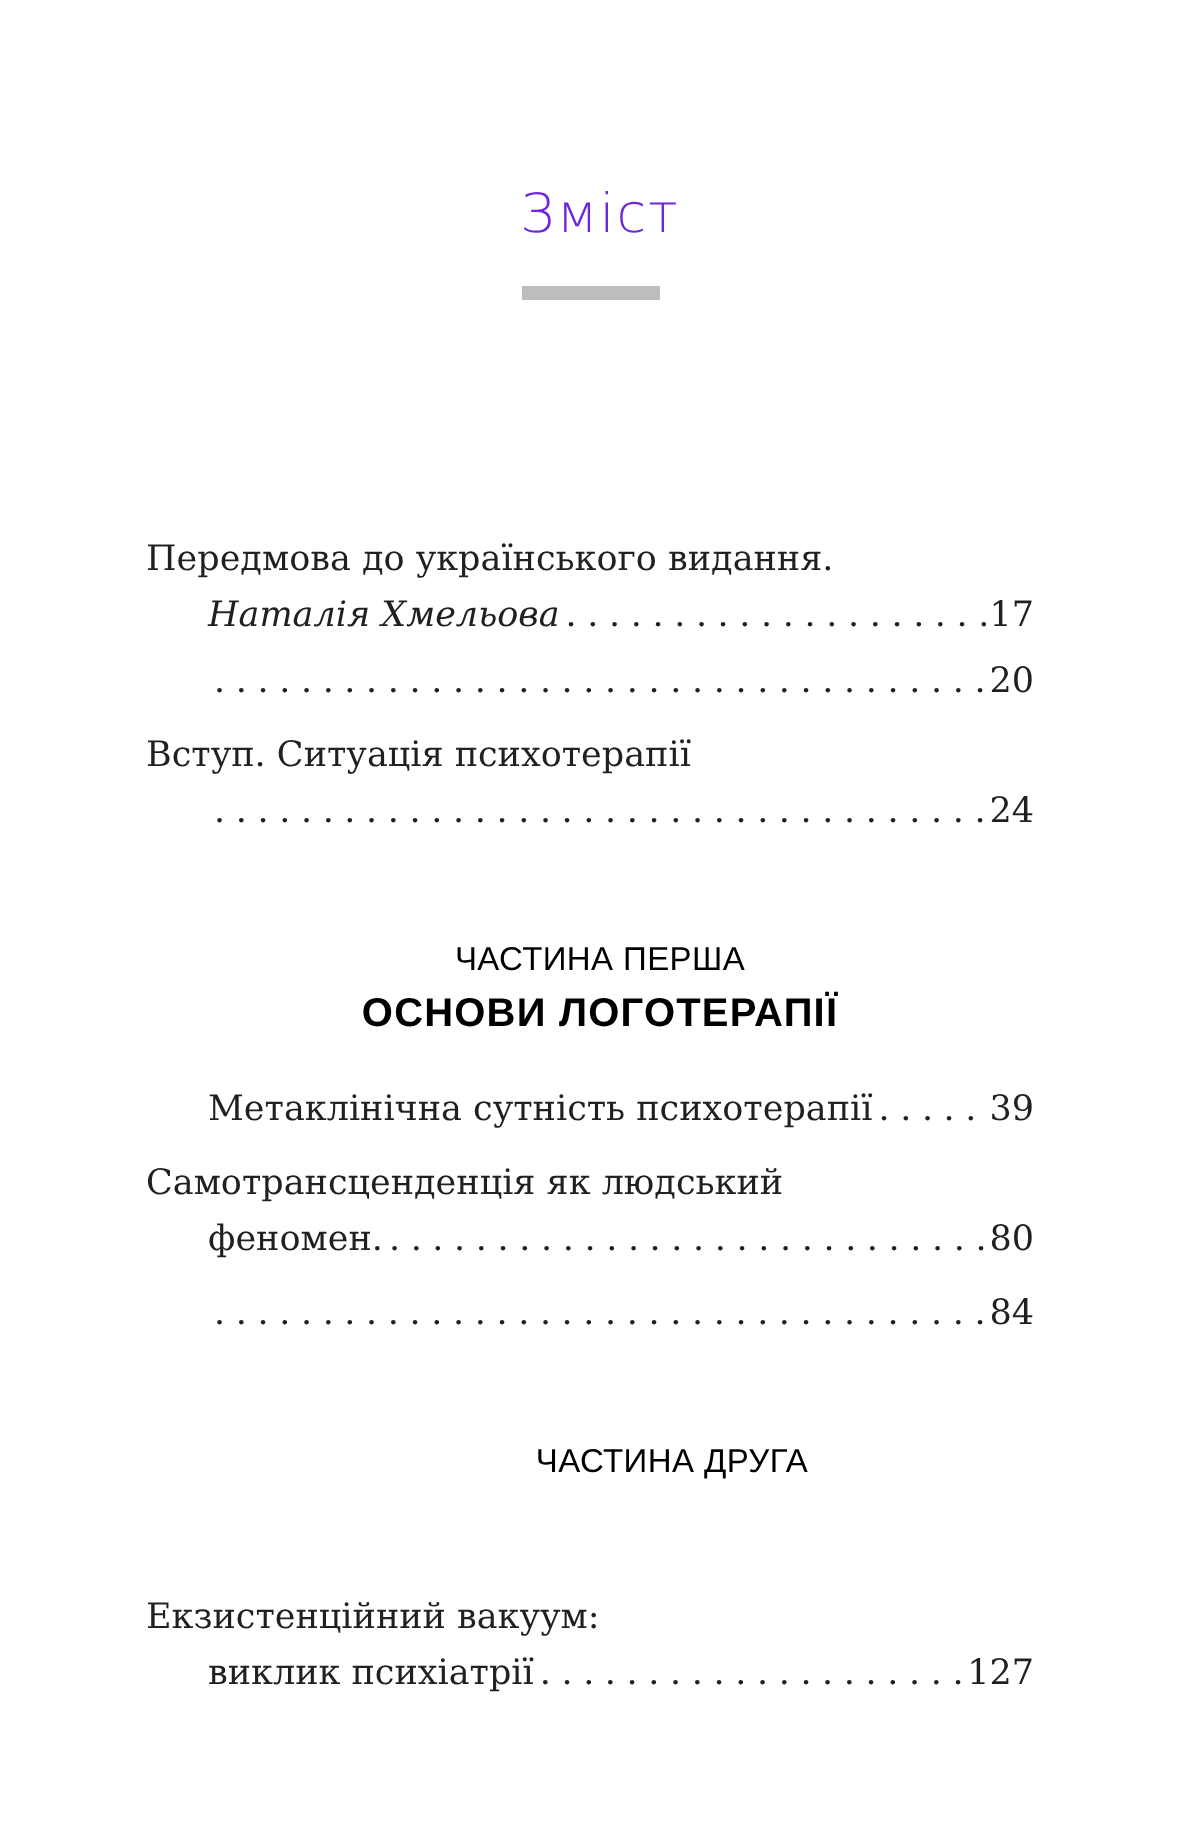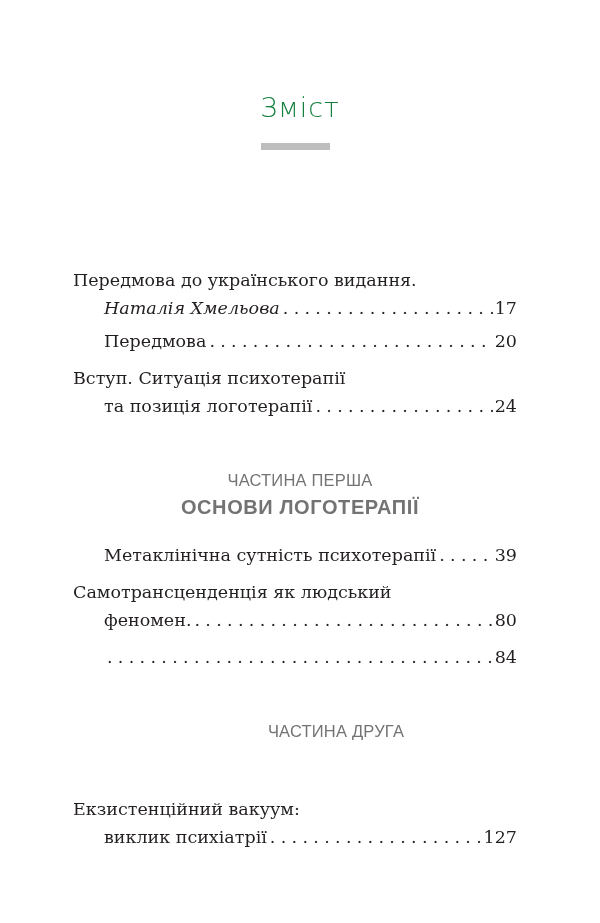--- a/index.html
+++ b/index.html
@@ -1,42 +1,42 @@
 <!DOCTYPE html>
 <html><head>
 <meta charset="utf-8">
 <style>
   html, body { margin: 0; padding: 0; background: #ffffff; }
   body { width: 600px; height: 923px; position: relative; overflow: hidden; color: #231f20; }
   .page { position: absolute; left: 0; top: 0; width: 600px; height: 923px; }
   .title {
     position: absolute; left: 0; top: 92px; width: 600px; text-align: center;
     font-family: "DejaVu Sans", sans-serif; font-weight: 300; font-size: 27px;
-    letter-spacing: 1px; color: #15803d;
+    letter-spacing: 1px; color: #6d28d9;
   }
   .title-rule {
     position: absolute; left: 261px; top: 143px; width: 69px; height: 7px;
     background: #bdbdbd;
   }
   .toc { position: absolute; left: 73px; width: 444px; }
   .entry {
     font-family: "DejaVu Serif", serif; font-size: 17.5px; line-height: 28px; color: #231f20;
   }
   .entry .line { display: block; white-space: nowrap; }
   .entry .last { display: flex; align-items: baseline; white-space: nowrap; margin-left: 31px; }
   .entry .last .txt { flex: 0 0 auto; }
   .entry .last .italic { font-style: italic; }
   .entry .last .dots {
     flex: 1 1 auto; overflow: hidden; white-space: nowrap; margin: 0 2px 0 3px;
     letter-spacing: 5.3px; color: #231f20;
   }
   .entry .last .page-num { flex: 0 0 auto; text-align: right; }
   .part {
     position: absolute; left: 0; width: 600px; text-align: center;
-    font-family: "Liberation Sans", sans-serif; color: #737373;
+    font-family: "Liberation Sans", sans-serif; color: #000000;
   }
   .part .label { font-size: 16.5px; line-height: 24px; letter-spacing: 0.2px; }
   .part .name { font-size: 20px; line-height: 30px; font-weight: bold; letter-spacing: 0.6px; }
 </style>
 </head>
 <body>
 
 <div class="page">
 
   <div class="title">Зміст</div>
@@ -49,32 +49,30 @@
         <span class="txt italic">Наталія Хмельова</span>
         <span class="dots">.....................................................................................................</span>
         <span class="page-num">17</span>
       </span>
     </div>
   </div>
 
   <div class="toc" style="top:327px;">
     <div class="entry">
       <span class="last">
-        <span class="txt">Передмова</span>
         <span class="dots">.....................................................................................................</span>
         <span class="page-num">20</span>
       </span>
     </div>
   </div>
 
   <div class="toc" style="top:364px;">
     <div class="entry">
       <span class="line">Вступ. Ситуація психотерапії</span>
       <span class="last">
-        <span class="txt">та позиція логотерапії</span>
         <span class="dots">.....................................................................................................</span>
         <span class="page-num">24</span>
       </span>
     </div>
   </div>
 
   <div class="part" style="top:468px;">
     <div class="label">ЧАСТИНА ПЕРША</div>
     <div class="name">ОСНОВИ ЛОГОТЕРАПІЇ</div>
   </div>

